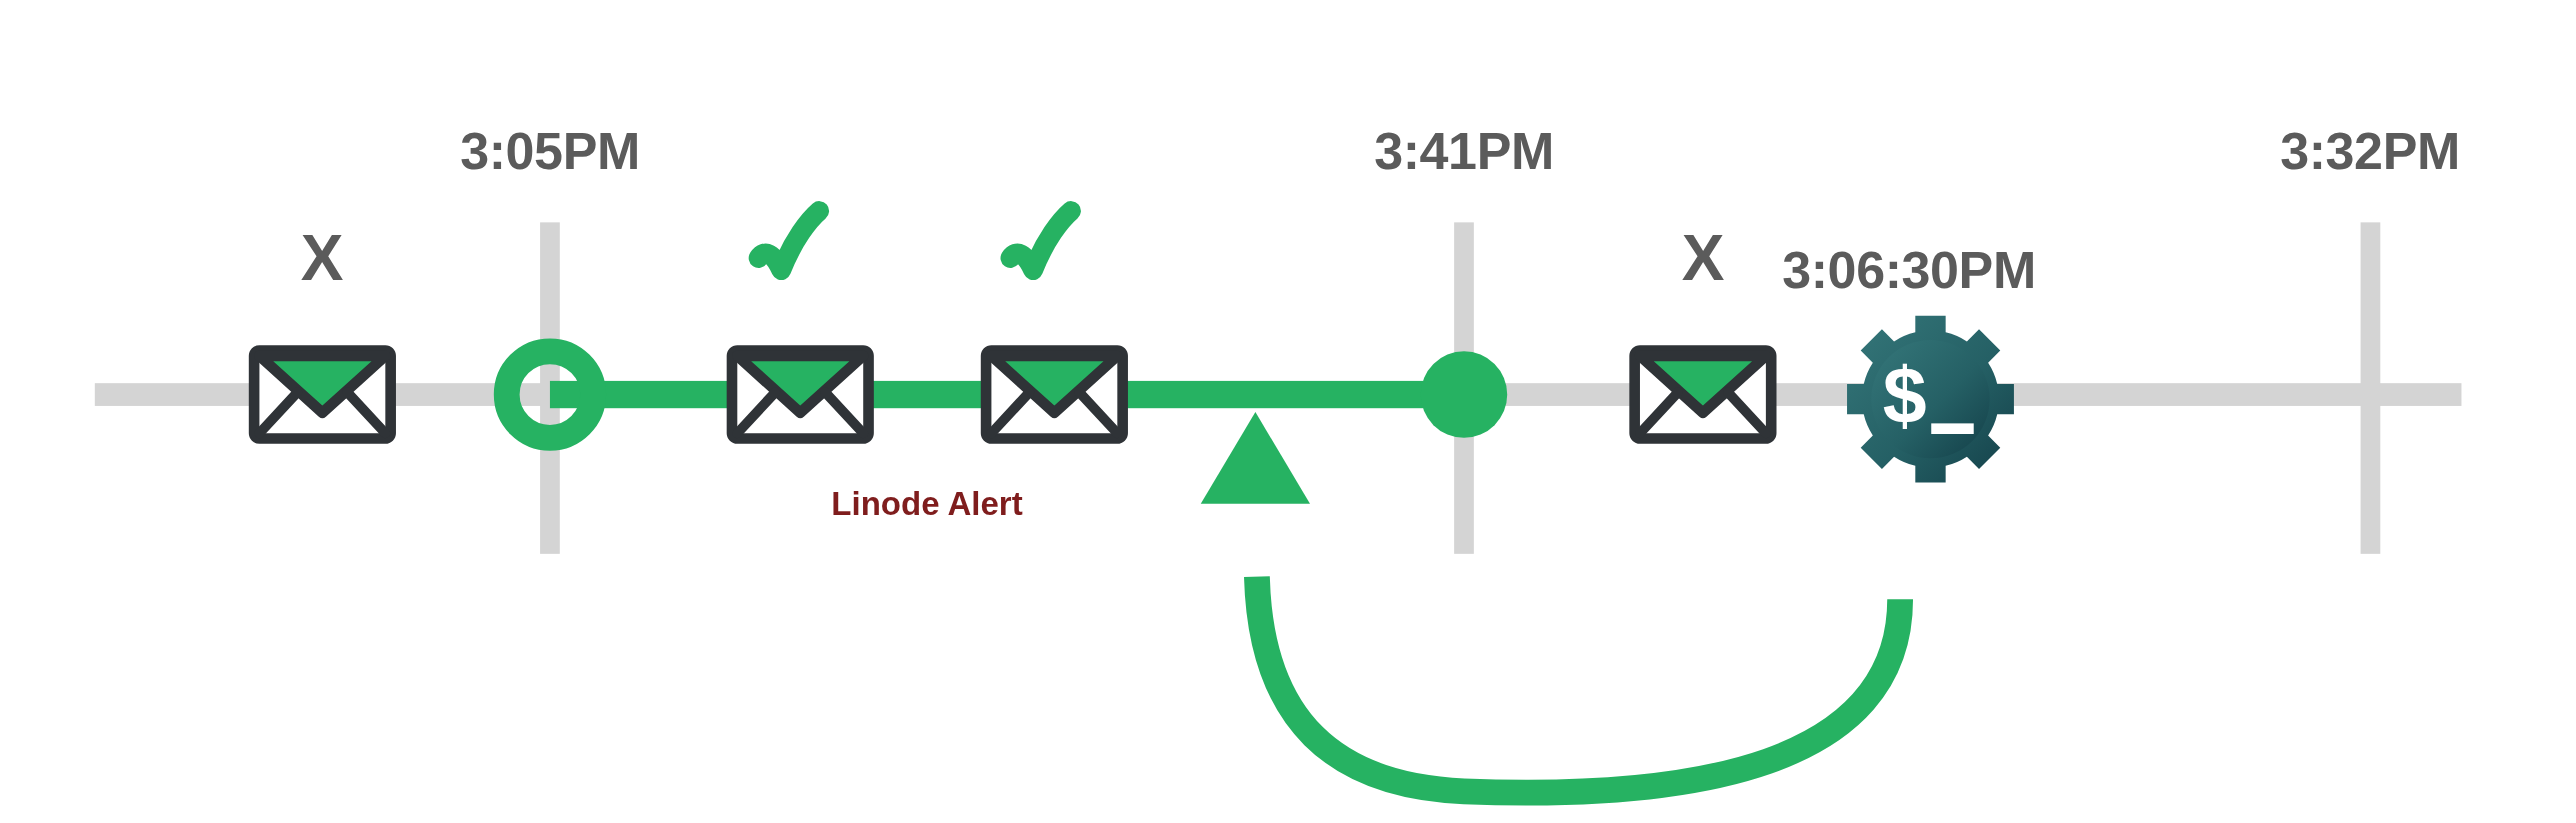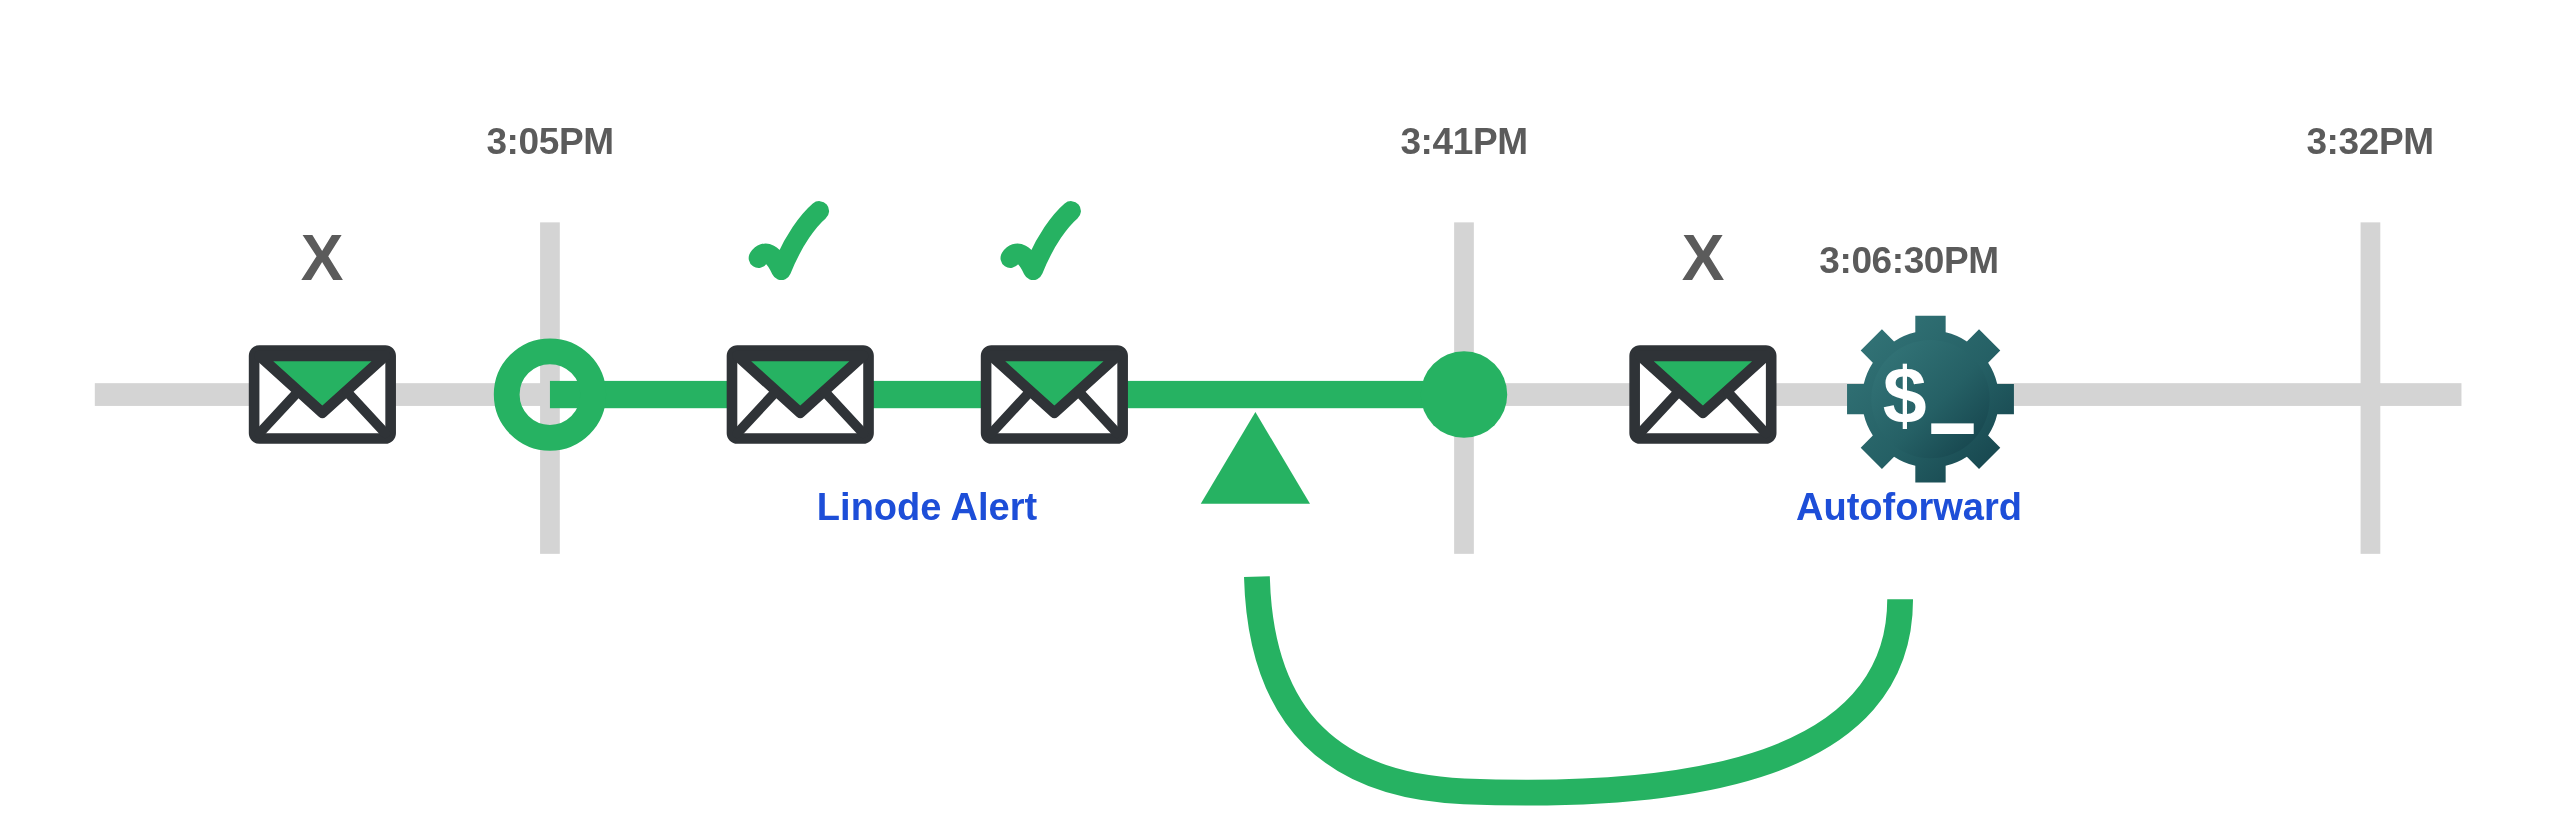--- a/index.html
+++ b/index.html
@@ -7,27 +7,27 @@
   #stage{position:relative;width:2576px;height:824px;background:#ffffff;overflow:hidden;}
   #stage svg{position:absolute;left:0;top:0;width:2576px;height:824px;display:block;}
   .tlabel{
     position:absolute;
     font-family:"Liberation Sans",sans-serif;
     font-weight:bold;
     color:#5b5b5b;
     white-space:nowrap;
     letter-spacing:-0.4px;
   }
-  .tick-time{font-size:37px;transform:translateX(-50%);text-align:right;}
+  .tick-time{font-size:52px;transform:translateX(-50%);text-align:right;}
   .evt-label{
     position:absolute;
     font-family:"Liberation Sans",sans-serif;
     font-weight:bold;
-    color:#1d4ed8;
-    font-size:38px;
+    color:#7f1d1d;
+    font-size:33px;
     line-height:1.18;
     text-align:center;
     transform:translateX(-50%);
     white-space:nowrap;
   }
   .xmark{
     position:absolute;
     font-family:"Liberation Sans",sans-serif;
     font-weight:bold;
     font-size:64px;
@@ -149,17 +149,16 @@
   <div class="xmark" style="left:322px; top:258px;">X</div>
   <div class="xmark" style="left:1703px; top:258px;">X</div>
 
   <div class="evt-label" style="left:927px; top:485px;">
     <div>Linode Alert</div>
   </div>
 
   <div class="tlabel tick-time" style="left:1909px; top:240px;">3:06:30PM</div>
 
   <div class="evt-label" style="left:1909px; top:485px;">
-    <div>Autoforward</div>
   </div>
 
 </div>
 
 
 </body></html>

